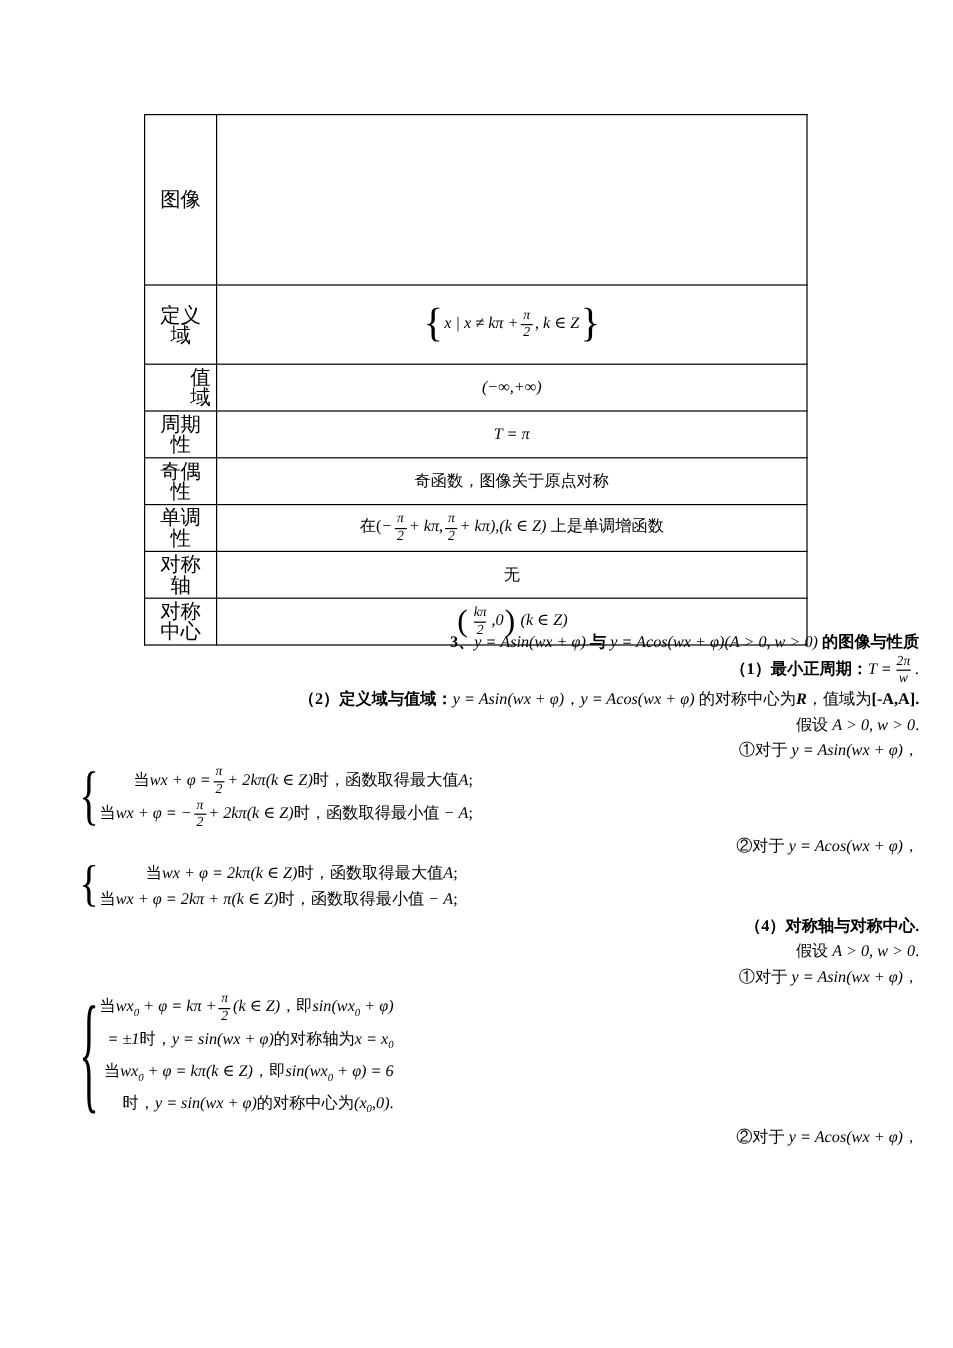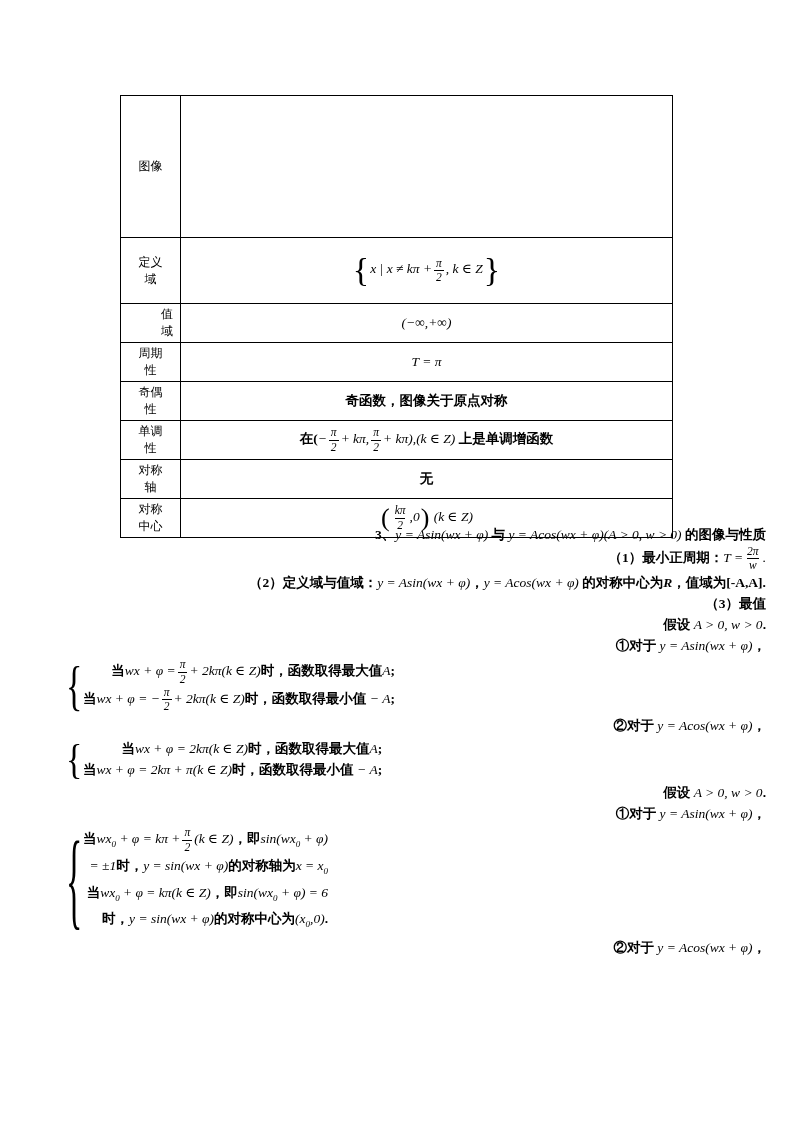--- a/index.html
+++ b/index.html
@@ -6,28 +6,28 @@
   html, body { margin: 0; padding: 0; }
   body {
     width: 794px; height: 1123px; background: #ffffff; color: #000;
     font-family: "Liberation Serif", "DejaVu Serif", serif;
   }
   .page { position: relative; width: 794px; height: 1123px; overflow: hidden; background: #fff; }
 
   .tbl-wrap { position: absolute; left: 120px; top: 95px; width: 553px; }
   table.props { border-collapse: collapse; width: 100%; table-layout: fixed; }
   table.props td { border: 1px solid #000; padding: 2px 4px; vertical-align: middle; }
-  td.label { text-align: center; font-size: 12px; line-height: 17px; }
+  td.label { text-align: center; font-size: 17px; line-height: 17px; }
   td.value { text-align: center; font-size: 13.5px; }
 
   .content { position: absolute; left: 66px; top: 524px; width: 700px; font-size: 13.5px; text-align: right; }
   .line { line-height: 21px; min-height: 21px; }
   .bold { font-weight: bold; }
   .math { font-style: italic; }
-  .plain { font-style: normal; font-weight: bold; }
+  .plain { font-style: normal; }
 
   .frac {
     display: inline-flex; flex-direction: column; align-items: center;
     vertical-align: middle; margin: 0 2px; font-style: italic;
     font-size: 11.5px; line-height: 1.15;
   }
   .frac .num, .frac .den { padding: 0 2px; display: block; }
   .frac .den { border-top: 1px solid #000; }
 
   sub.subsc { font-size: 9px; font-style: italic; }
@@ -102,21 +102,20 @@
         </tbody>
     </table>
   </div>
   <div class="content" id="content">
       <div class="line" style="padding-left: 6px;"><span class="plain bold">3、</span><span class="math">y = Asin(wx + φ)</span><span class="plain bold"> 与 </span><span class="math">y = Acos(wx + φ)(A &gt; 0, w &gt; 0)</span><span class="plain bold"> 的图像与性质</span></div>
       <div class="line" style="padding-left: 14px;"><span class="plain bold">（1）最小正周期：</span><span class="math">T =</span><span class="frac">
           <span class="num">2π</span>
           <span class="den">w</span>
         </span><span class="math">.</span></div>
       <div class="line" style="padding-left: 14px;"><span class="plain bold">（2）定义域与值域：</span><span class="math">y = Asin(wx + φ)</span><span class="plain">，</span><span class="math">y = Acos(wx + φ)</span><span class="plain"> 的对称中心为</span><span class="math bold">R</span><span class="plain">，值域为</span><span class="plain bold">[-A,A].</span></div>
-      <div class="line" style="padding-left: 14px;"><span class="plain bold">（3）最值</span></div>
       <div class="line"><span class="plain">假设 </span><span class="math">A &gt; 0, w &gt; 0</span><span class="plain">.</span></div>
       <div class="line"><span class="plain">①对于 </span><span class="math">y = Asin(wx + φ)</span><span class="plain">，</span></div>
       <div class="brace-group">
         <span class="brace-char" style="transform: scaleY(1.61765);">{</span>
         <div class="brace-lines">
           <div class="line"><span class="plain">当</span><span class="math">wx + φ =</span><span class="frac">
               <span class="num">π</span>
               <span class="den">2</span>
             </span><span class="math">+ 2kπ(k ∈ Z)</span><span class="plain">时，函数取得最大值</span><span class="math">A</span><span class="plain">;</span></div>
           <div class="line"><span class="plain">当</span><span class="math">wx + φ = −</span><span class="frac">
@@ -126,20 +125,21 @@
         </div>
       </div>
       <div class="line"><span class="plain">②对于 </span><span class="math">y = Acos(wx + φ)</span><span class="plain">，</span></div>
       <div class="brace-group">
         <span class="brace-char" style="transform: scaleY(1.23529);">{</span>
         <div class="brace-lines">
           <div class="line"><span class="plain">当</span><span class="math">wx + φ = 2kπ(k ∈ Z)</span><span class="plain">时，函数取得最大值</span><span class="math">A</span><span class="plain">;</span></div>
           <div class="line"><span class="plain">当</span><span class="math">wx + φ = 2kπ + π(k ∈ Z)</span><span class="plain">时，函数取得最小值</span><span class="math"> − A</span><span class="plain">;</span></div>
         </div>
       </div>
+      <div class="line" style="padding-left: 14px;"><span class="plain bold">（4）对称轴与对称中心.</span></div>
       <div class="line"><span class="plain">假设 </span><span class="math">A &gt; 0, w &gt; 0</span><span class="plain">.</span></div>
       <div class="line"><span class="plain">①对于 </span><span class="math">y = Asin(wx + φ)</span><span class="plain">，</span></div>
       <div class="brace-group">
         <span class="brace-char" style="transform: scaleY(3.20588);">{</span>
         <div class="brace-lines">
           <div class="line"><span class="plain">当</span><span class="math">wx</span><sub class="subsc">0</sub><span class="math"> + φ = kπ +</span><span class="frac">
               <span class="num">π</span>
               <span class="den">2</span>
             </span><span class="math">(k ∈ Z)</span><span class="plain">，即</span><span class="math">sin(wx</span><sub class="subsc">0</sub><span class="math"> + φ)</span></div>
           <div class="line"><span class="math">= ±1</span><span class="plain">时，</span><span class="math">y = sin(wx + φ)</span><span class="plain">的对称轴为</span><span class="math">x = x</span><sub class="subsc">0</sub></div>

